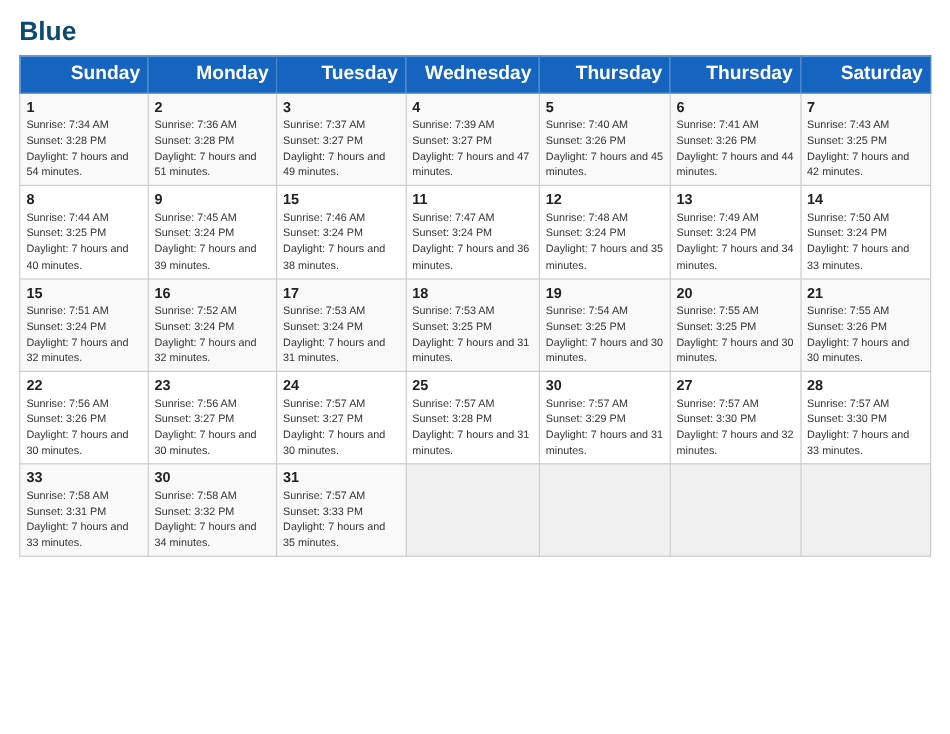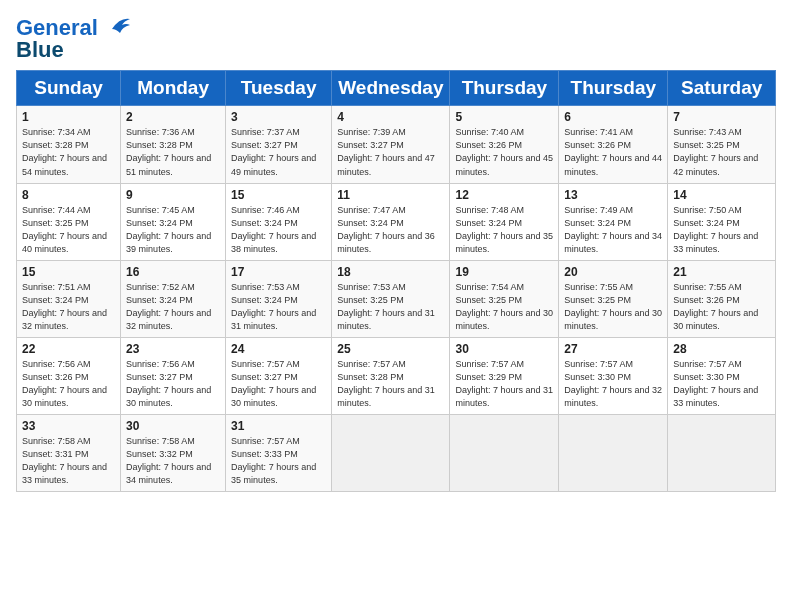--- a/index.html
+++ b/index.html
@@ -42,25 +42,25 @@
       margin-top: 2px;
     }
     .calendar {
       width: 100%;
       border-collapse: collapse;
       margin-top: 4px;
     }
     .calendar thead tr th {
       background-color: #1565c0;
       color: #fff;
-      font-size: 19px;
+      font-size: 16px;
       font-weight: bold;
       padding: 6px 6px;
       border: 1px solid #4a86cc;
-      text-align: center;
+      text-align: right;
     }
     .calendar tbody tr td {
       border: 1px solid #ccc;
       vertical-align: top;
       padding: 4px 5px;
       width: 113px;
       min-height: 80px;
       background: #fff;
       font-size: 9.5px;
       color: #222;
@@ -81,28 +81,20 @@
       font-size: 9px;
       line-height: 1.45;
       color: #333;
     }
   </style>
 </head>
 <body>
 
 <div class="header">
   <div class="logo">
-    <div style="display:flex; align-items:center; gap:2px;">
-      <span class="logo-text">
-        <span class="blue">General</span>
-      </span>
-      <svg width="30" height="22" viewBox="0 0 30 22" style="margin-left:2px; margin-top:-4px;">
-        <path d="M10 14 Q18 2 28 4 Q22 6 20 10 Q24 8 28 10 Q20 12 18 18 Q14 14 10 14Z" fill="#1565c0"></path>
-      </svg>
-    </div>
     <span class="logo-text" style="color:#0c4a6e; font-size:22px; font-weight:bold; margin-top:-2px;">Blue</span>
   </div>
   <div class="title-block">
     <div class="main-title"></div>
     <div class="subtitle"></div>
   </div>
 </div>
 
 <table class="calendar">
   <thead>

